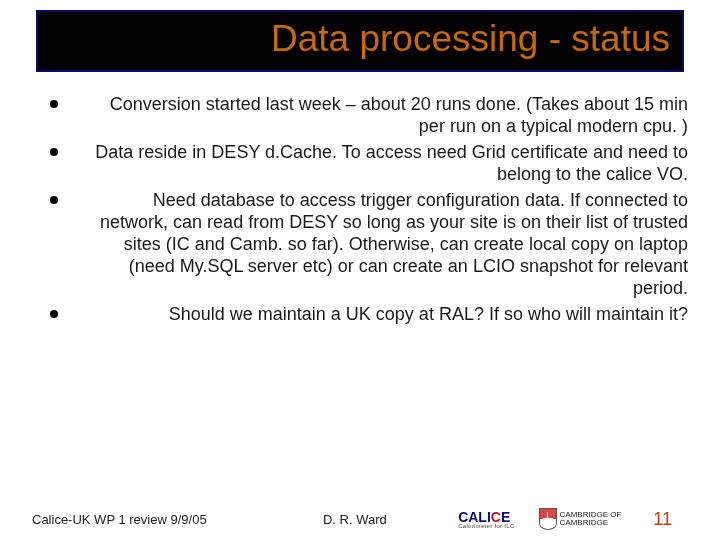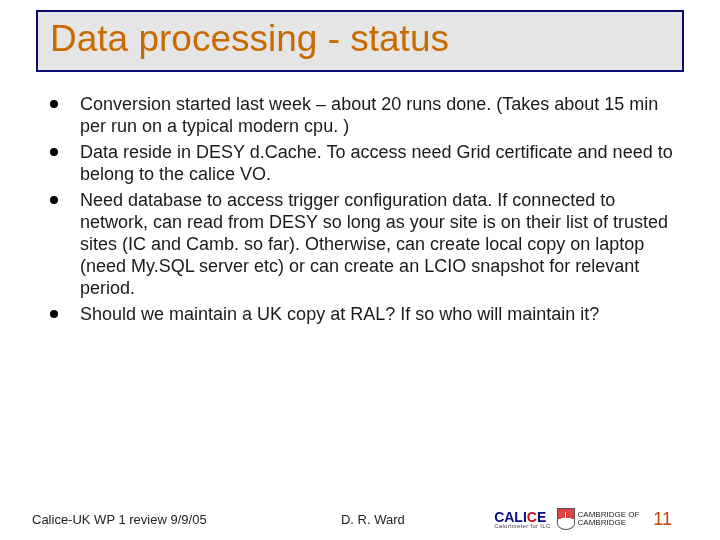--- a/index.html
+++ b/index.html
@@ -1,41 +1,42 @@
 <!DOCTYPE html>
 <html><head>
 <meta charset="utf-8">
 <style>
   * { margin: 0; padding: 0; box-sizing: border-box; }
   html, body { width: 720px; height: 540px; background: #fff; font-family: Arial, Helvetica, sans-serif; }
   .slide { width: 720px; height: 540px; position: relative; padding: 10px 32px 0 32px; }
   .title-box {
     border: 2px solid #0a0a70;
-    background: #e5e5e5;
-    text-align: left;
+    background: #000000;
+    text-align: right;
     padding: 6px 12px 10px 12px;
     margin: 0 4px 22px 4px;
   }
   .title-box h1 {
     color: #c76a00;
     font-weight: normal;
     font-size: 37px;
     letter-spacing: 0px;
   }
   ul.bullets {
     list-style: none;
     padding-left: 14px;
   }
   ul.bullets li {
     position: relative;
     padding-left: 34px;
     margin-bottom: 4px;
     color: #1a1a1a;
     font-size: 18px;
     line-height: 1.22;
+    text-align: right;
   }
   ul.bullets li::before {
     content: "";
     position: absolute;
     left: 4px;
     top: 6px;
     width: 8px;
     height: 8px;
     background: #000;
     border-radius: 50%;
@@ -45,21 +46,21 @@
     left: 32px;
     right: 48px;
     bottom: 10px;
     display: flex;
     align-items: center;
     font-size: 13px;
     color: #222;
   }
   .footer .left { flex: 0 0 auto; }
   .footer .center { flex: 1 1 auto; text-align: center; margin-left: 45px; }
-  .footer .logos { flex: 0 0 auto; display: flex; align-items: center; gap: 6px; }
+  .footer .logos { flex: 0 0 auto; display: flex; align-items: center; gap: 24px; }
   .footer .pagenum { margin-left: 8px; font-size: 18px; color: #c2410c; }
   
   .logo-calice {
     font-family: Arial, sans-serif; font-size: 14px; font-weight: bold;
     color: #0a0a80; letter-spacing: 0px; position: relative;
   }
   .logo-calice .i { color: #0a0a80; }
   .logo-calice .c2 { color: #c01020; }
   .logo-calice .sub { display:block; font-size:6px; font-weight:normal; color:#444; letter-spacing:0.3px; margin-top:-2px;}
   

